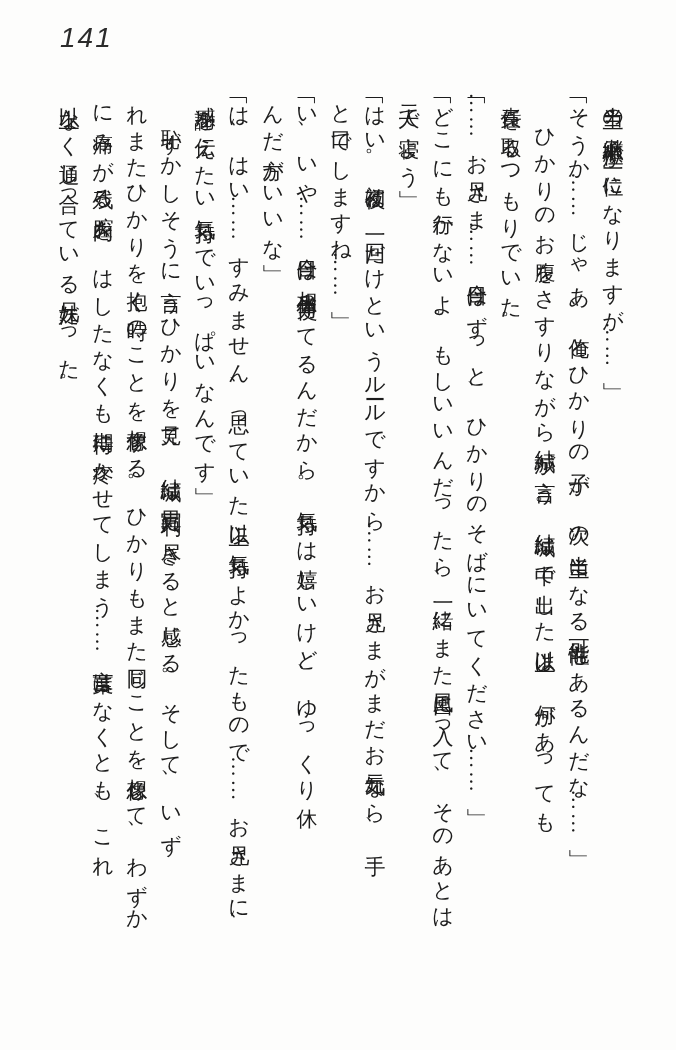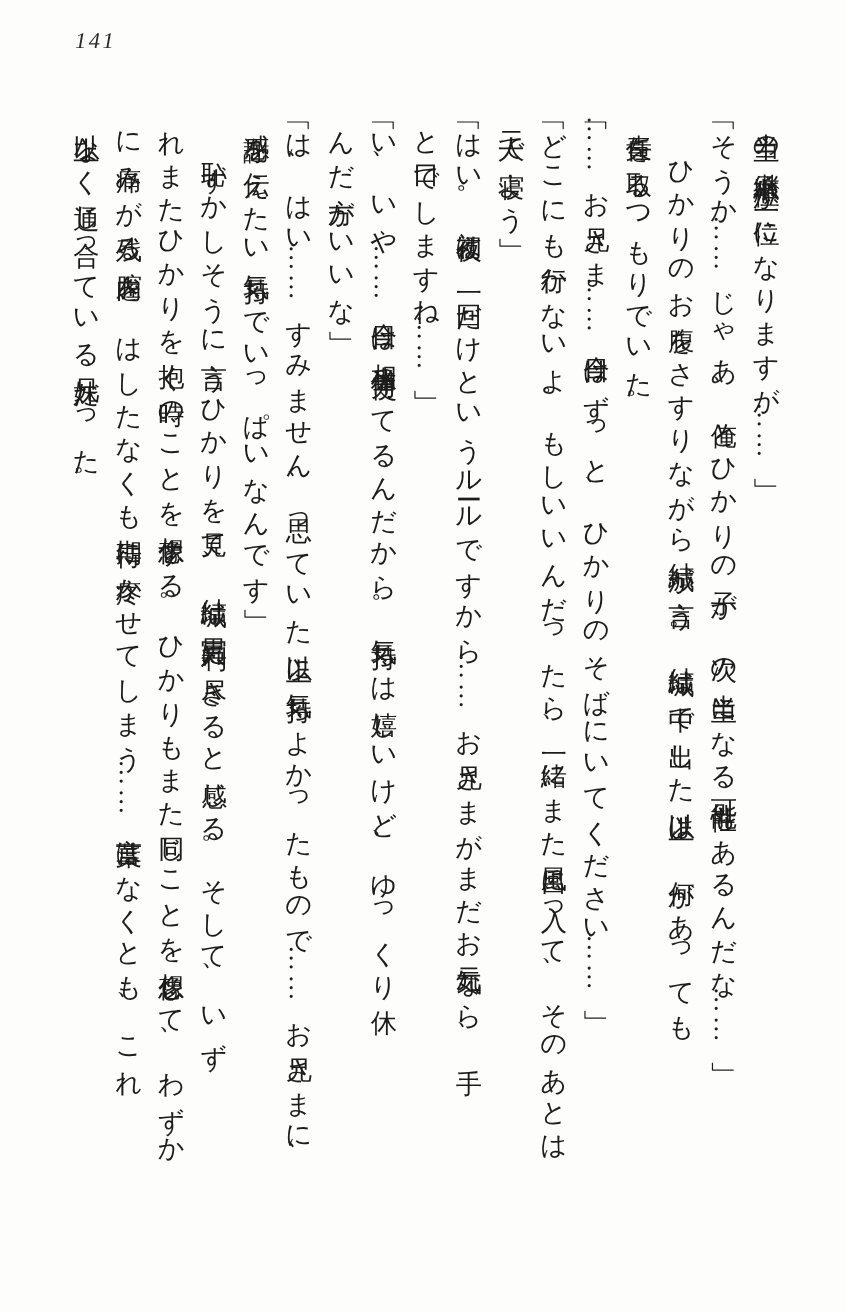--- a/index.html
+++ b/index.html
@@ -11,23 +11,23 @@
     position: relative;
     width: 676px;
     height: 1050px;
     background: #fdfdfc;
     overflow: hidden;
   }
   .page-number {
     position: absolute;
     top: 22px;
     left: 60px;
-    font-family: Liberation Serif, serif;
+    font-family: Liberation Sans, sans-serif;
     font-style: italic;
-    font-size: 18px;
+    font-size: 28px;
     letter-spacing: 2px;
     color: #2b2b2b;
   }
   .text-block {
     position: absolute;
     top: 90px;
     right: 46px;
     height: 900px;
     writing-mode: vertical-rl;
     text-orientation: mixed;

